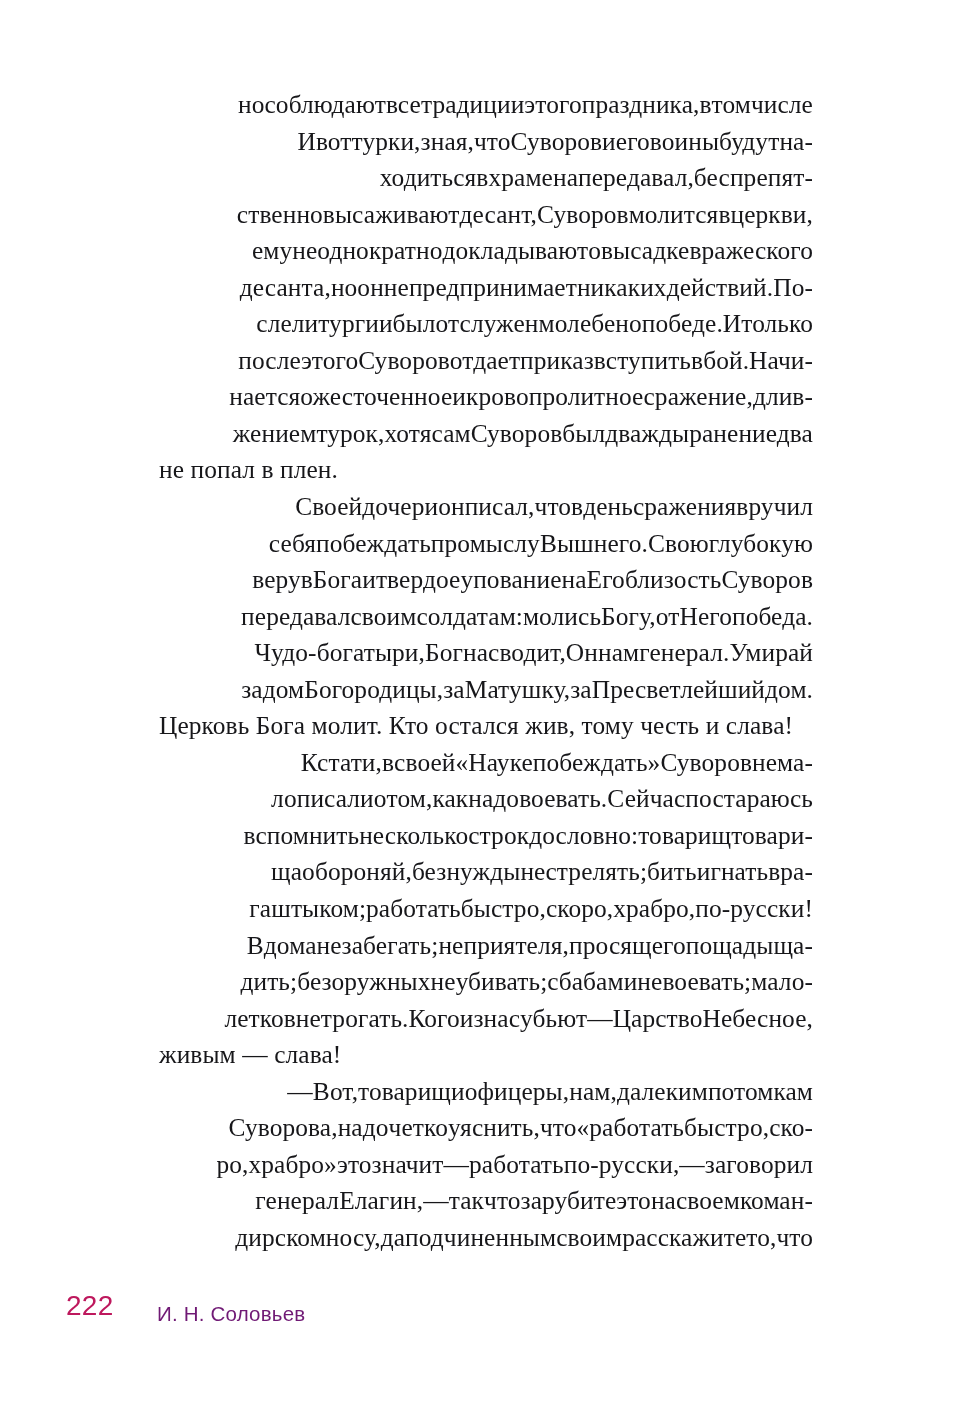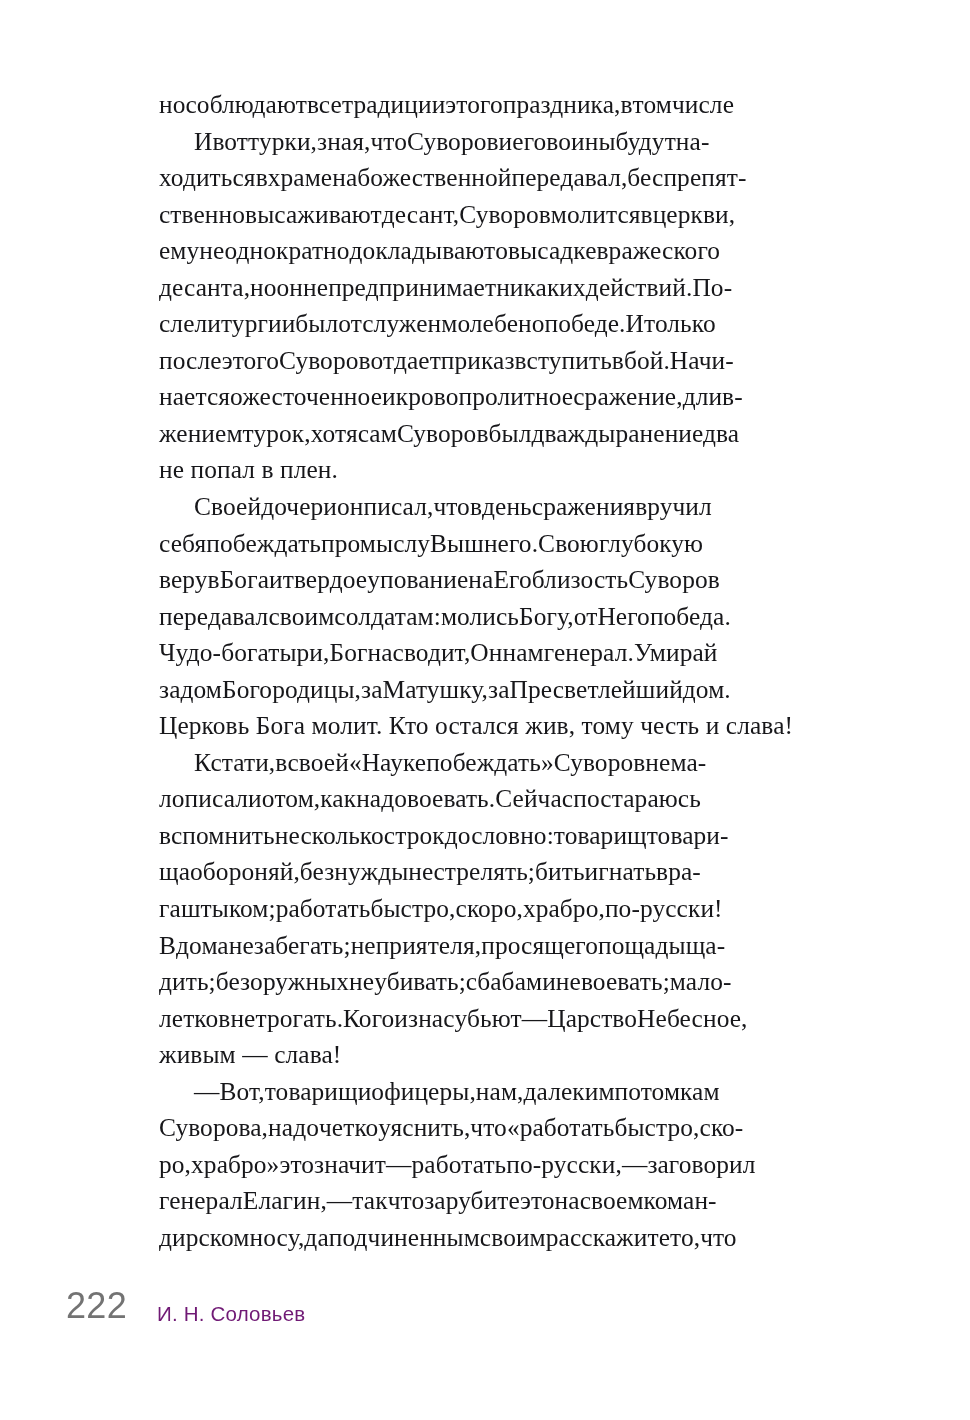--- a/index.html
+++ b/index.html
@@ -44,21 +44,21 @@
   .line {
     display: block;
     white-space: nowrap;
     height: 36.55px;
     line-height: 36.55px;
   }
 
   
   .line.just {
     display: flex;
-    justify-content: flex-start;
+    justify-content: flex-end;
     width: 654px;
   }
   .line.just.indent {
     width: 654px;
     padding-left: 0;
   }
   .line.just > span {
     white-space: pre;
   }
 
@@ -80,23 +80,23 @@
     left: 0;
     top: 1286px;
     width: 970px;
     height: 44px;
   }
   .folio {
     position: absolute;
     left: 66px;
     top: 0;
     font-family: "Liberation Sans", "DejaVu Sans", sans-serif;
-    font-size: 36px;
+    font-size: 28px;
     line-height: 40px;
-    color: #737373;
+    color: #be185d;
     letter-spacing: 0.3px;
   }
   .running-head {
     position: absolute;
     left: 157px;
     top: 14px;
     font-family: "Liberation Sans", "DejaVu Sans", sans-serif;
     font-size: 20.5px;
     line-height: 28px;
     color: #701a75;
@@ -135,21 +135,20 @@
           <span>его</span>
           <span>воины</span>
           <span>будут</span>
           <span>на-</span>
         </span>
         <span class="line just">
           <span>ходиться</span>
           <span>в</span>
           <span>храме</span>
           <span>на</span>
-          <span>божественной</span>
           <span>передавал,</span>
           <span>беспрепят-</span>
         </span>
         <span class="line just">
           <span>ственно</span>
           <span>высаживают</span>
           <span>десант,</span>
           <span>Суворов</span>
           <span>молится</span>
           <span>в</span>

